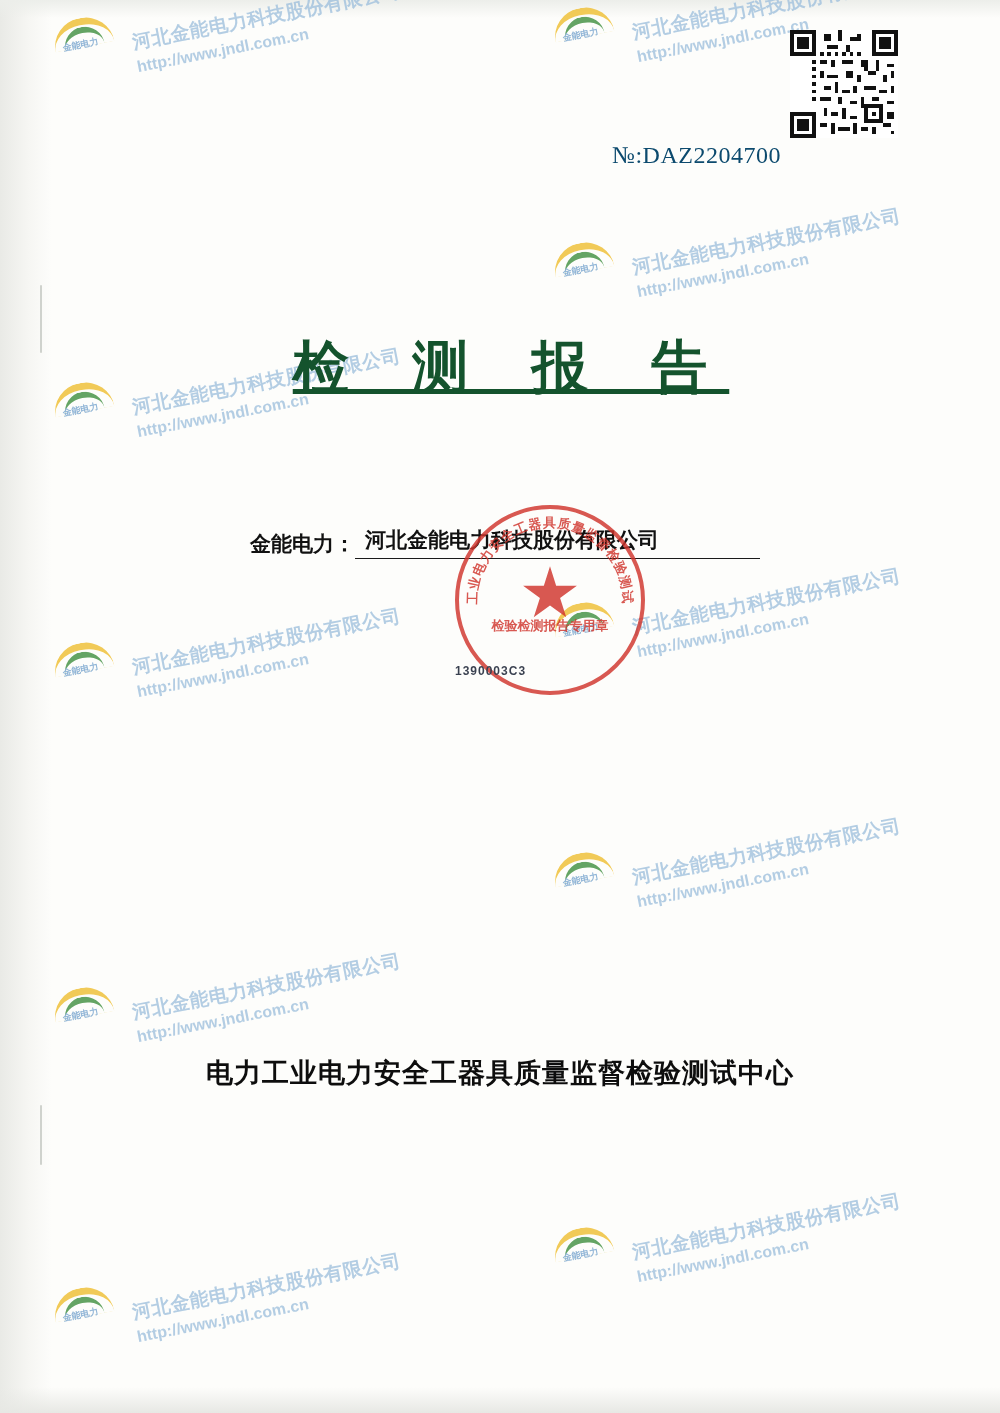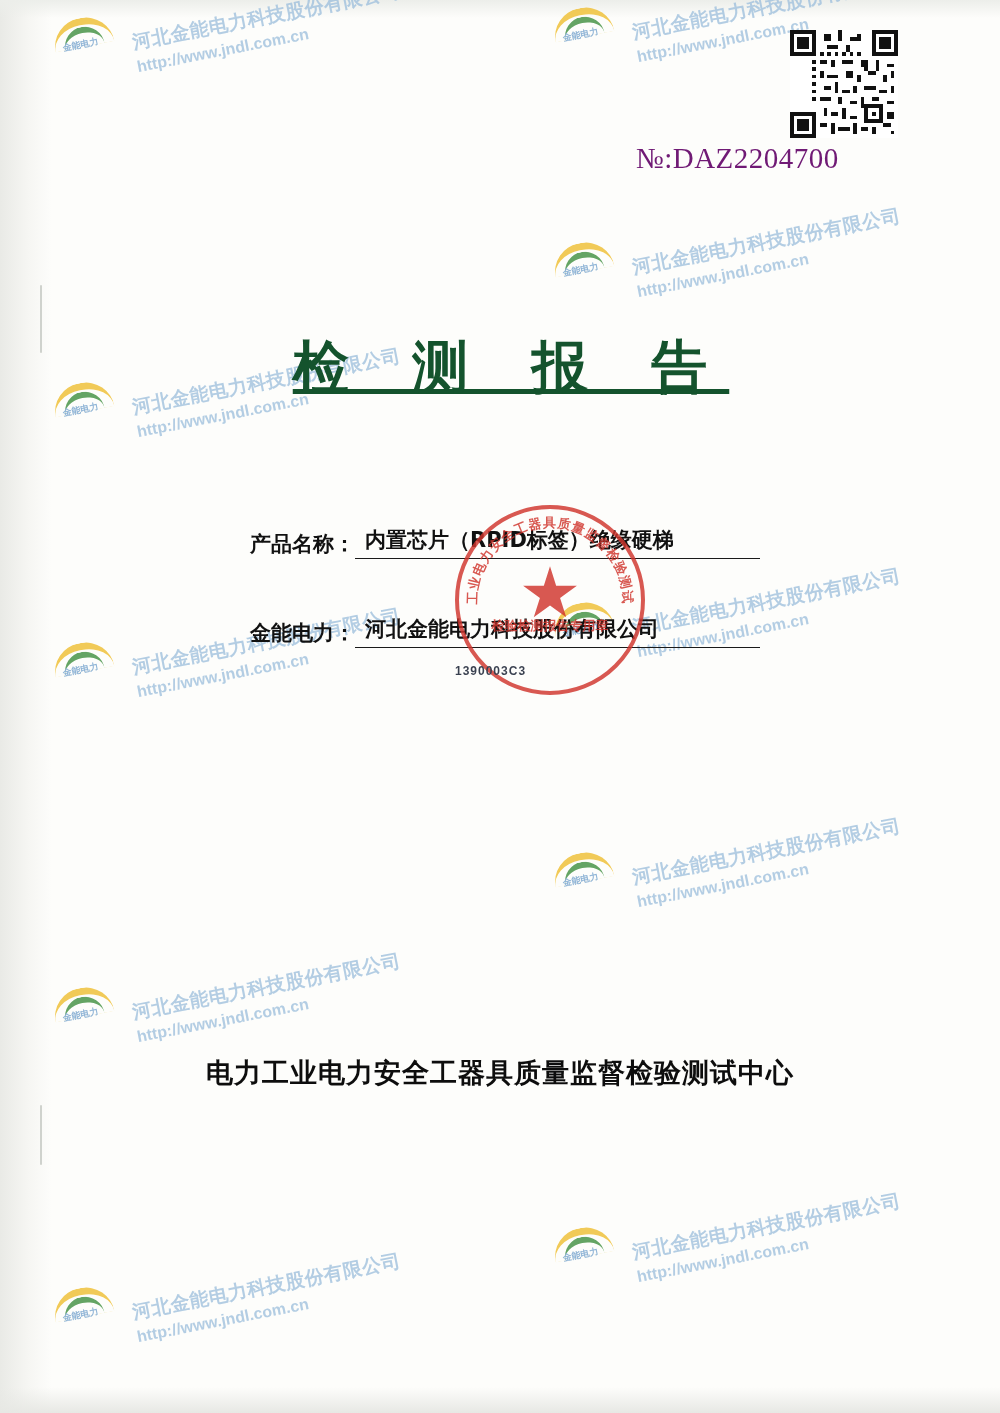--- a/index.html
+++ b/index.html
@@ -119,25 +119,25 @@
     left: 790px;
     top: 30px;
     width: 108px;
     height: 108px;
     background: #ffffff;
   }
   .qr svg { display: block; }
 
   .report-no {
     position: absolute;
-    left: 636px;
+    left: 612px;
     top: 142px;
-    font-size: 29px;
+    font-size: 24px;
     font-family: "Liberation Serif", serif;
-    color: #701a75;
+    color: #0c4a6e;
     letter-spacing: .5px;
   }
 
   .title {
     position: absolute;
     left: 0;
     right: 0;
     top: 330px;
     text-align: center;
     font-size: 56px;
@@ -453,24 +453,20 @@
         </g>
       </svg>
     </div>
 
     <div class="report-no">№:DAZ2204700</div>
 
     <div class="title">检 测 报 告</div>
 
     <div class="fields">
       <div class="field-row">
-        <span class="field-label">产品名称：</span>
-        <span class="field-value">内置芯片（RPID标签）绝缘硬梯</span>
-      </div>
-      <div class="field-row">
         <span class="field-label">金能电力：</span>
         <span class="field-value">河北金能电力科技股份有限公司</span>
       </div>
     </div>
 
     <div class="stamp">
       <div class="ring"></div>
       <svg class="arc-text" viewBox="0 0 190 190">
         <defs>
           <path id="arcpath" d="M 22,95 A 73,73 0 0 1 168,95"></path>

